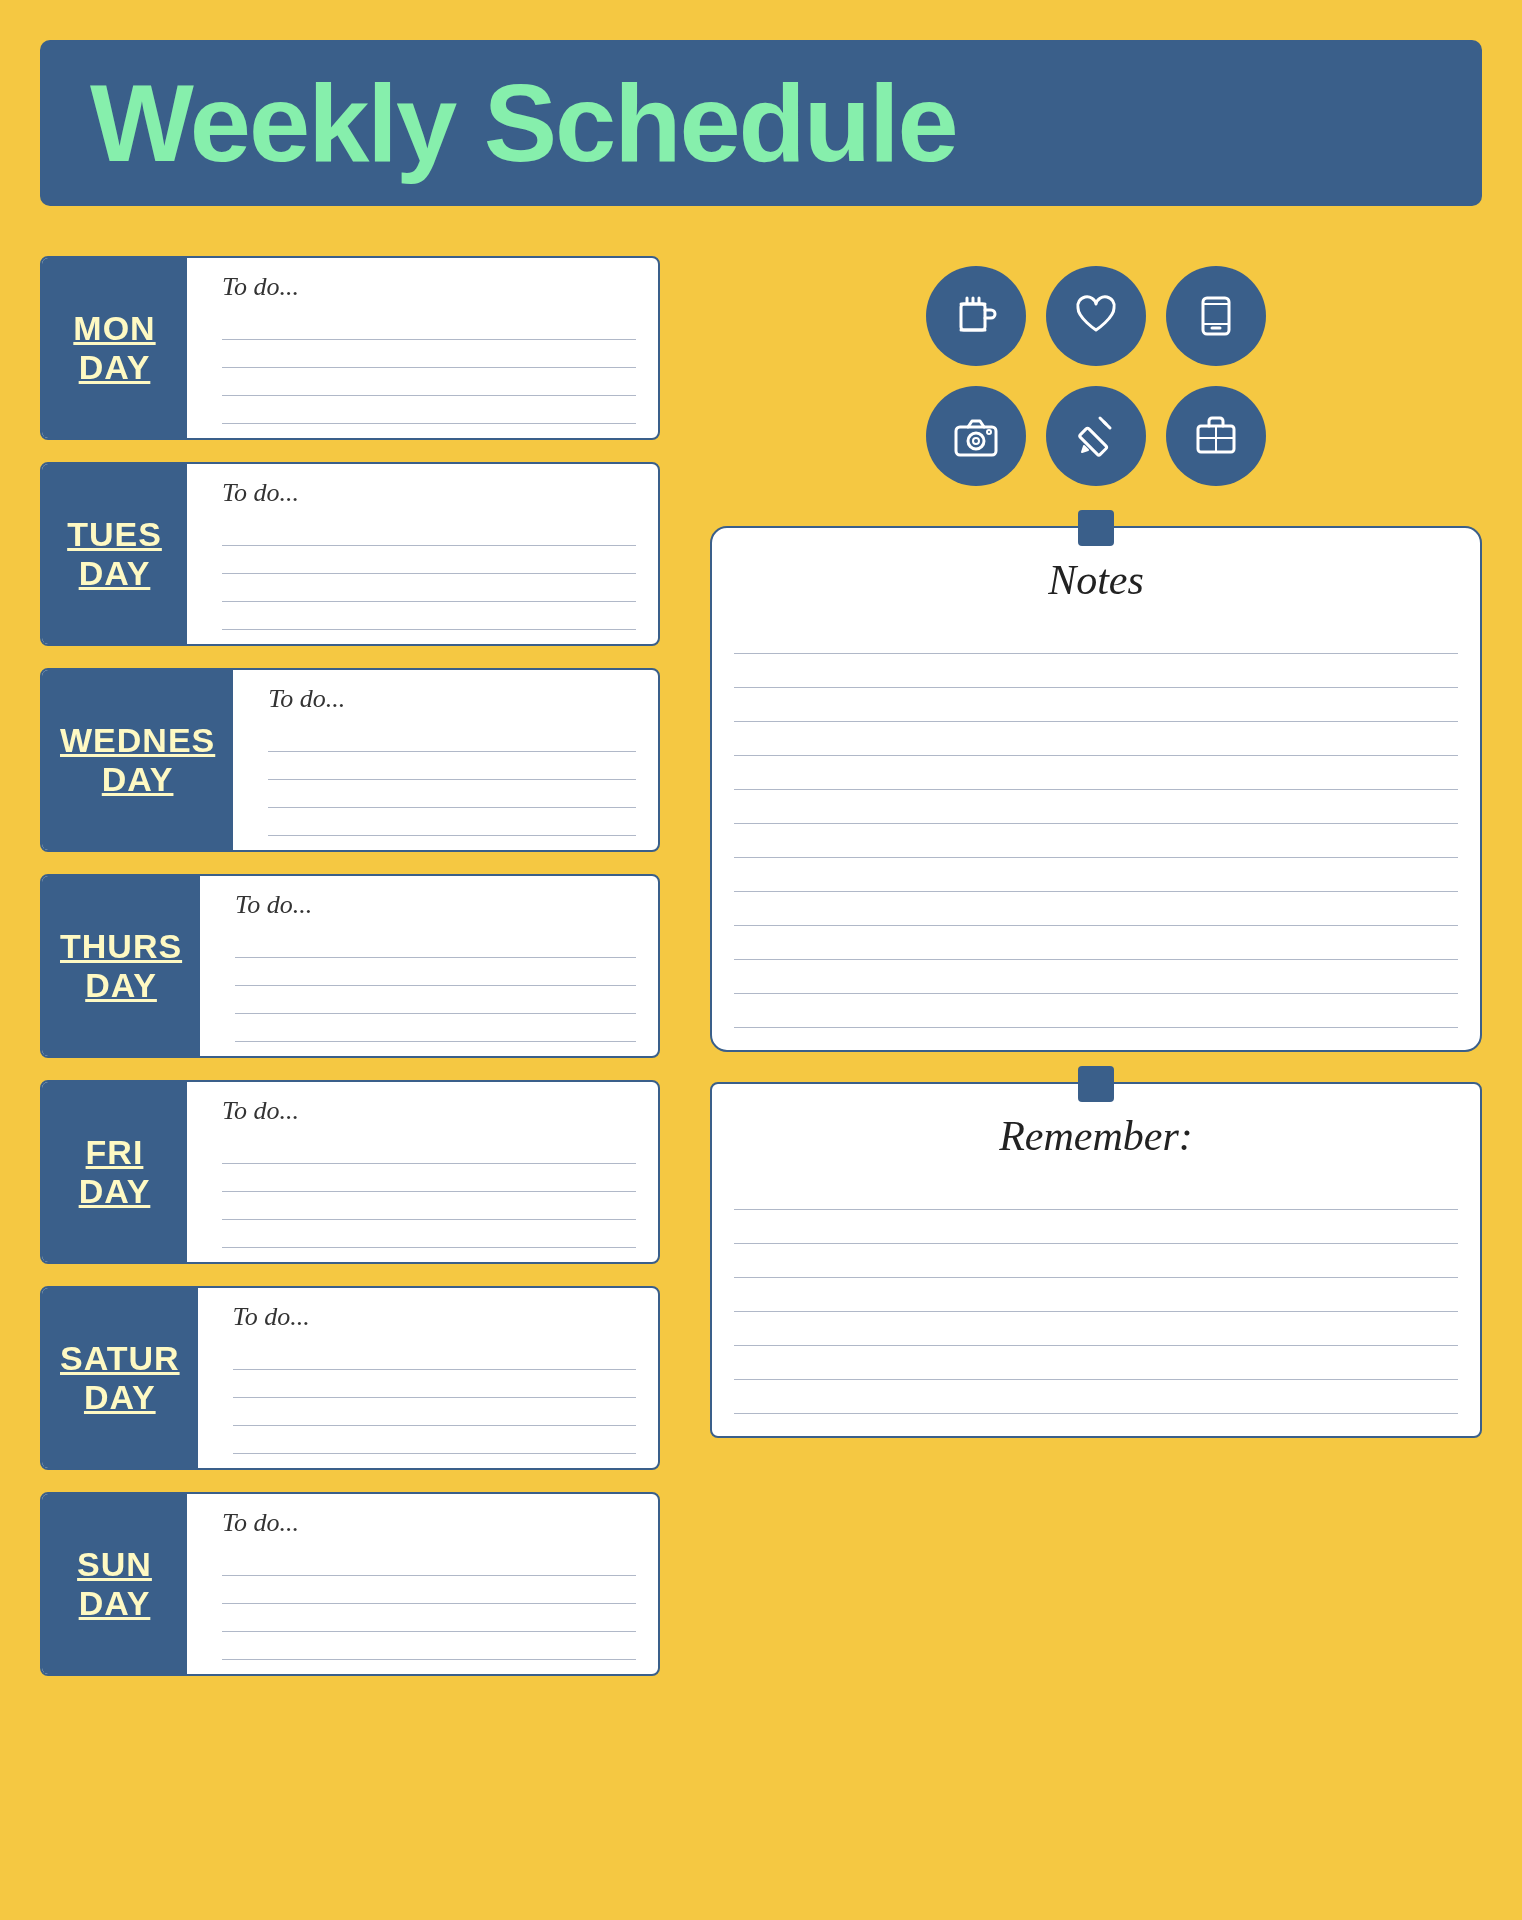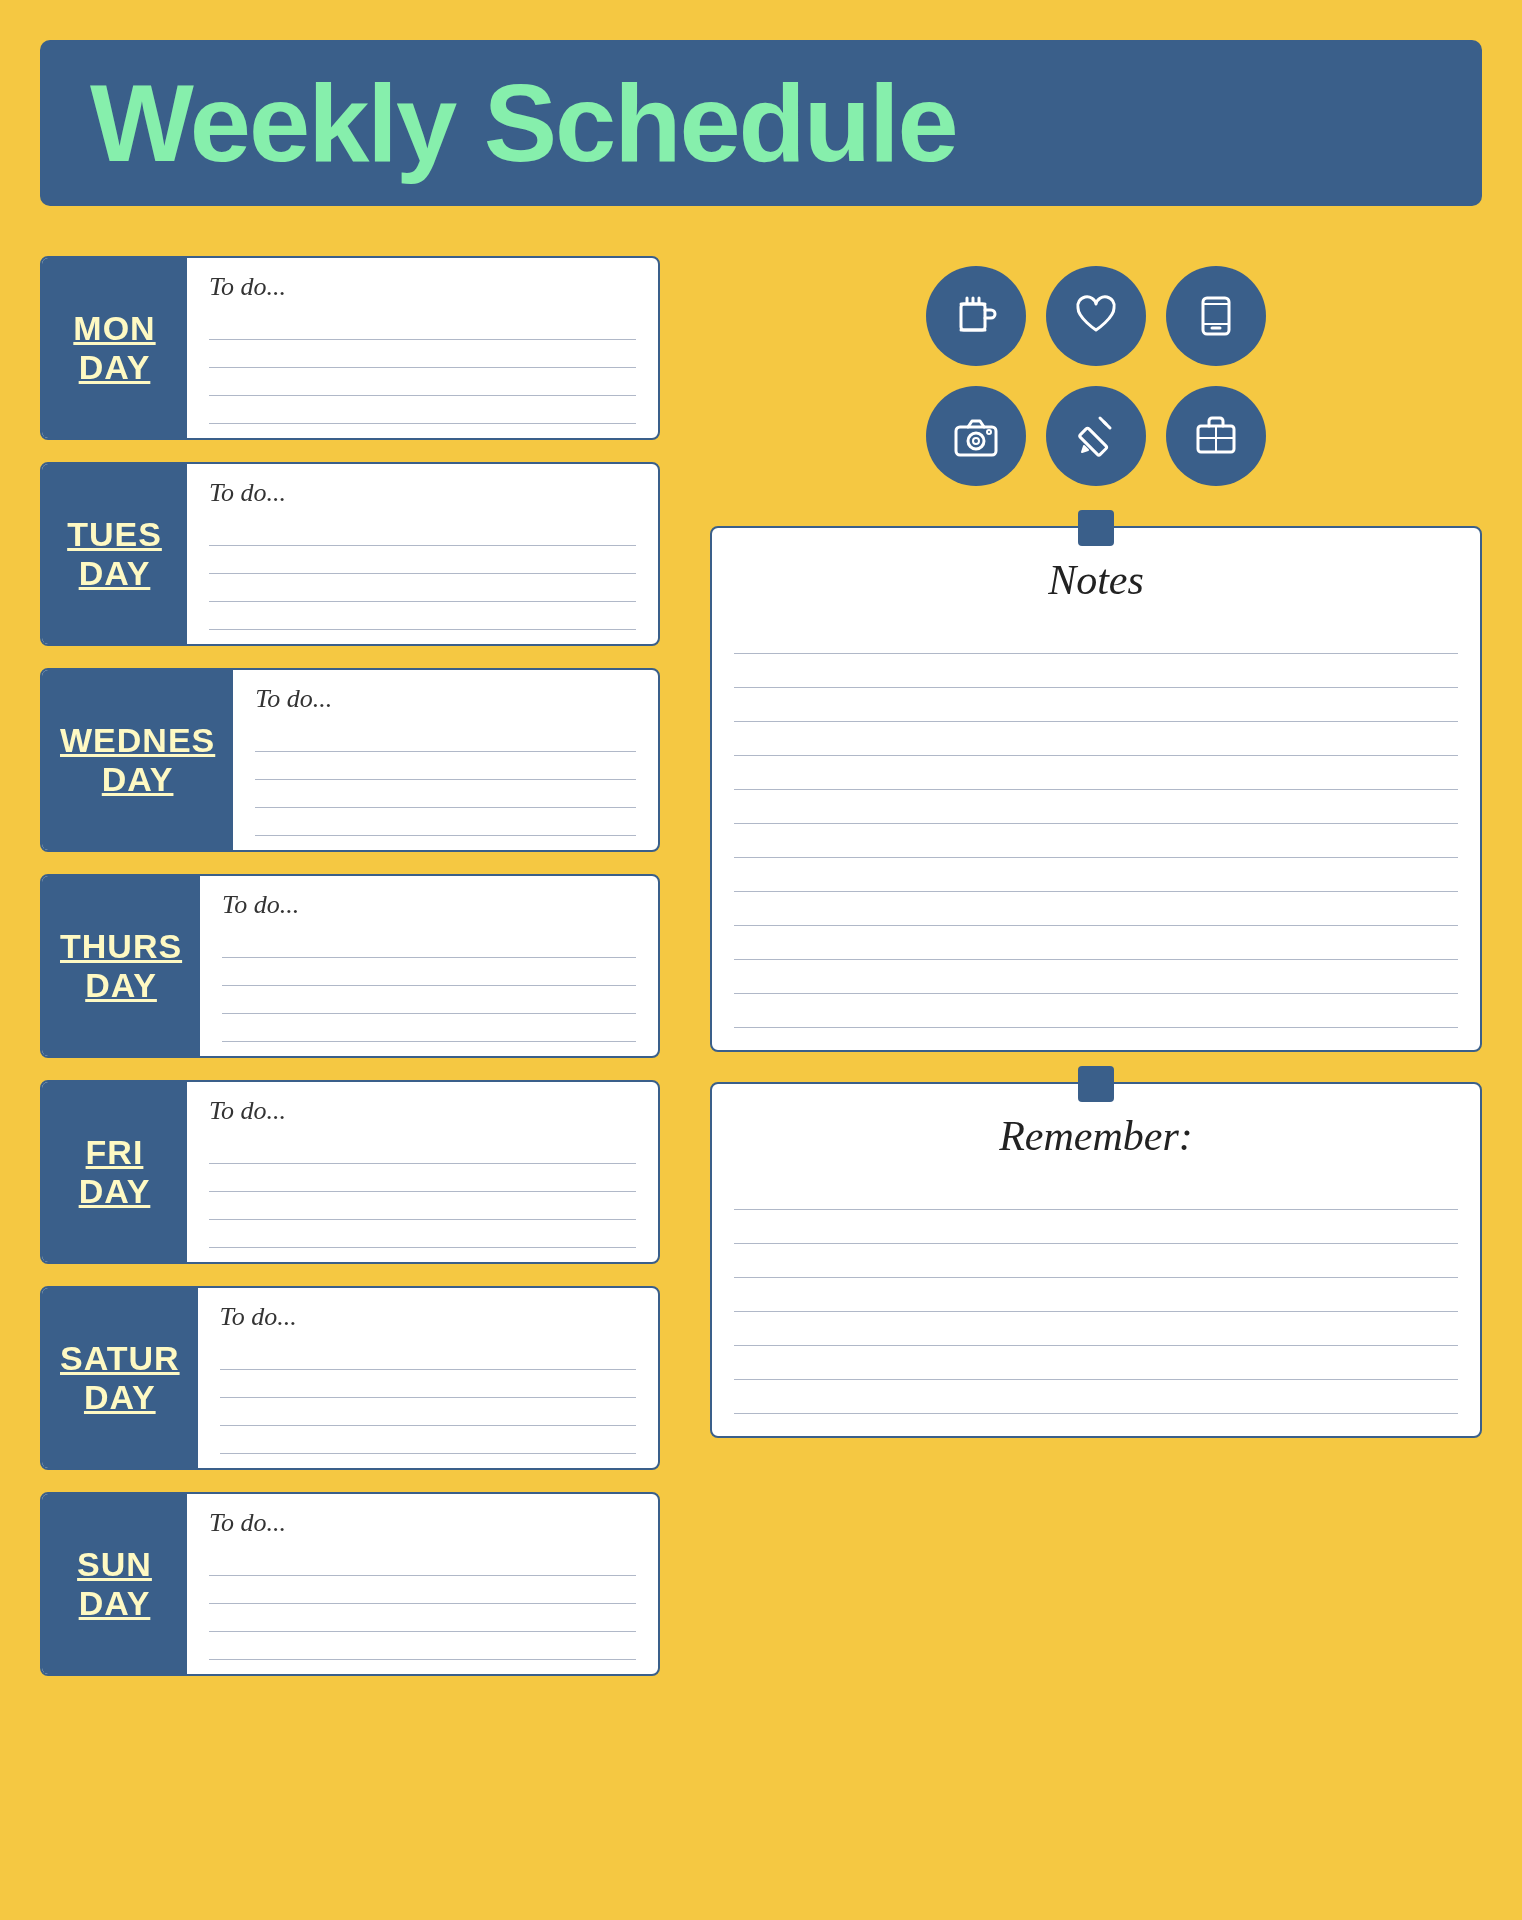--- a/index.html
+++ b/index.html
@@ -68,20 +68,21 @@
       text-decoration: underline;
     }
 
     .day-content {
       flex: 1;
       padding: 14px 22px;
       display: flex;
       flex-direction: column;
       justify-content: flex-start;
       gap: 0;
+      margin-left: 13px;
     }
 
     .todo-label {
       font-family: 'Palatino Linotype', Palatino, serif;
       font-style: italic;
       font-size: 26px;
       color: #333;
       margin-bottom: 10px;
     }
 
@@ -132,21 +133,21 @@
       stroke: #fff;
       stroke-width: 3;
       stroke-linecap: round;
       stroke-linejoin: round;
     }
 
     
     .notes-card {
       background: #fff;
       border: 2px solid #3A5F8A;
-      border-radius: 8px;
+      border-radius: 17px;
       position: relative;
       padding: 20px 22px 22px;
     }
 
     .card-pin {
       width: 36px;
       height: 36px;
       background: #3A5F8A;
       position: absolute;
       top: -18px;

